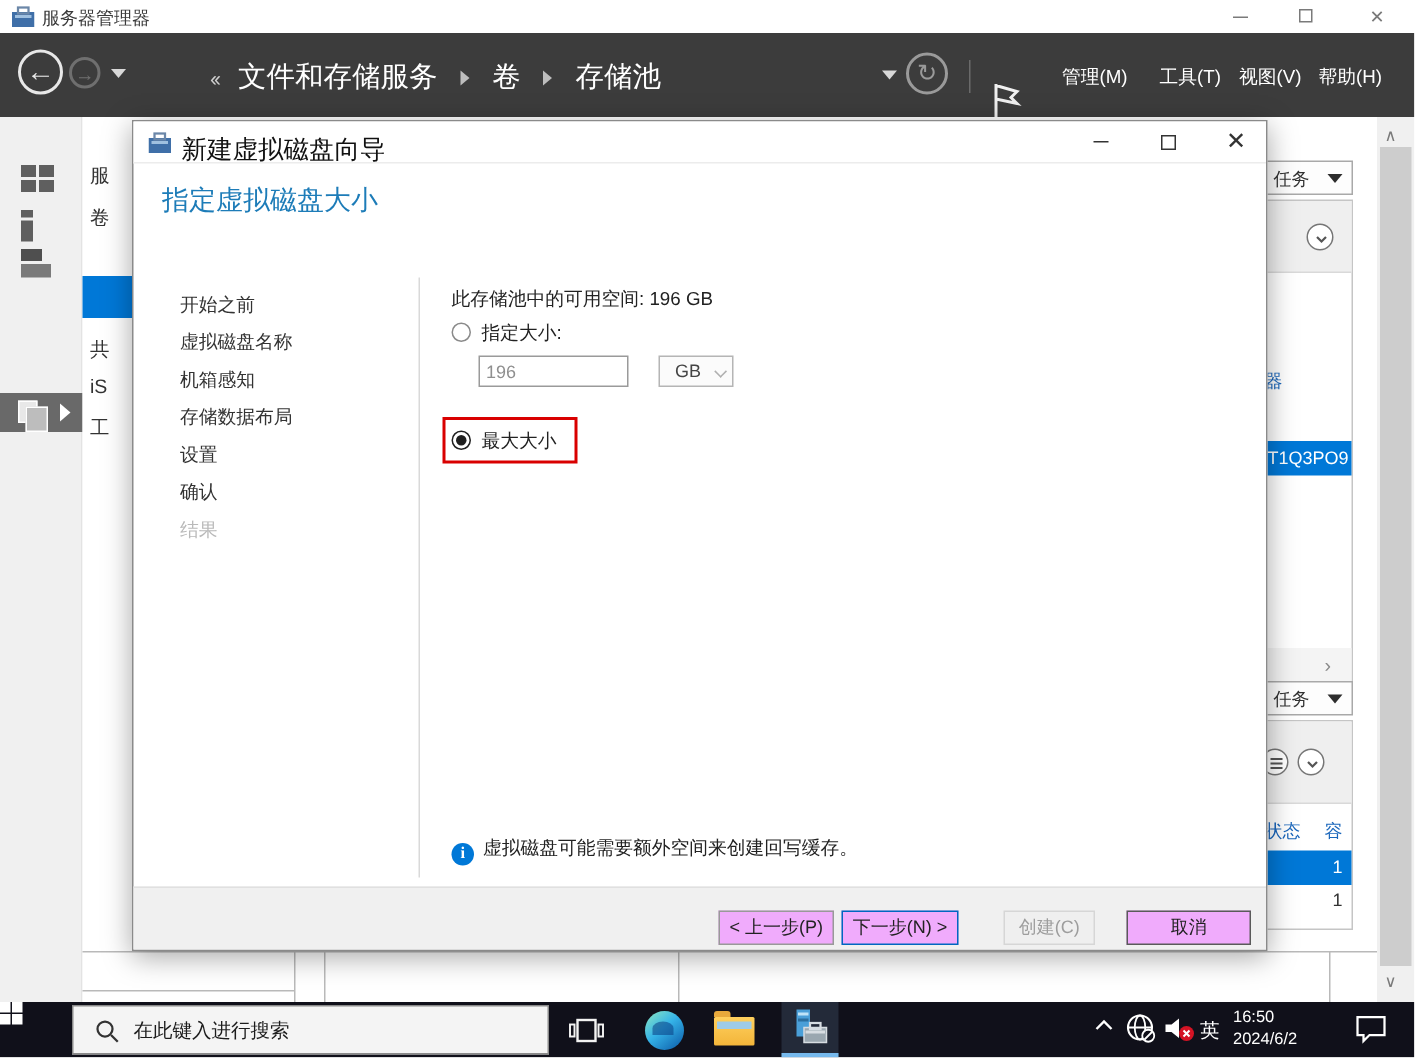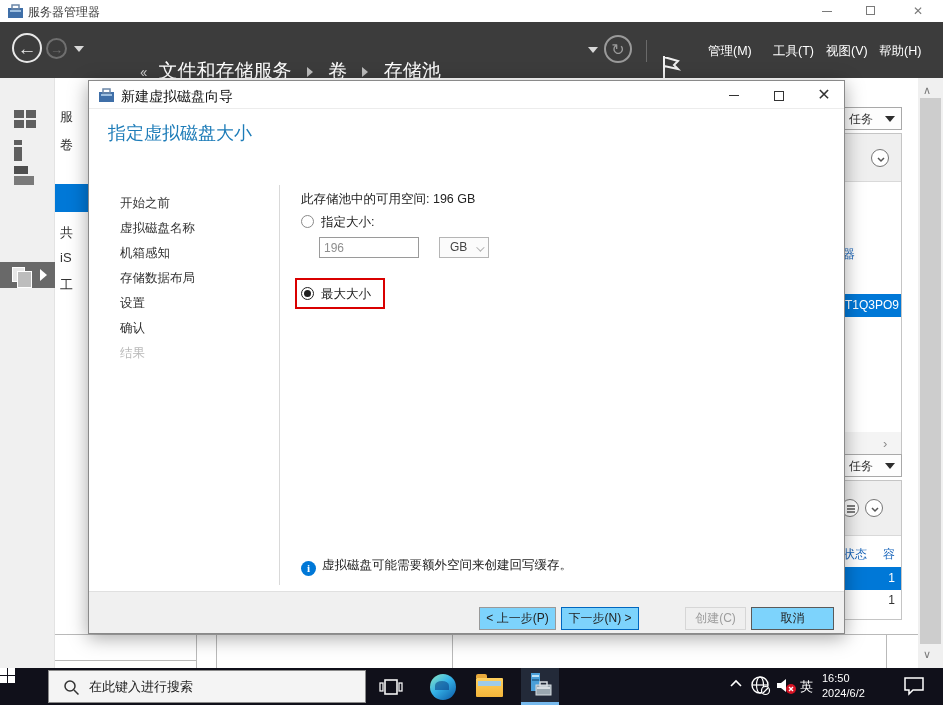--- a/index.html
+++ b/index.html
@@ -16,21 +16,21 @@
   .glyph-restore { position:relative; display:inline-block; width:9px; height:9px; border:1px solid #7a7a7a; background:#fff; margin-top:3px; }
   .glyph-restore::before { content:''; position:absolute; left:2px; top:-4px; width:9px; height:9px; border:1px solid #7a7a7a; z-index:-1; }
   .glyph-close { font-size:12px; color:#7a7a7a; }
 
   
   .navbar { left:0; top:22px; width:943px; height:56px; background:var(--navbar,#3c3c3c); color:#fff; }
   .circlebtn { border-radius:50%; text-align:center; }
   .backbtn { left:12px; top:11px; width:30px; height:30px; border:2px solid #e8e8e8; color:#e8e8e8; font-size:19px; line-height:28px; }
   .fwdbtn { left:46px; top:16px; width:21px; height:21px; border:2px solid #6f6f6f; color:#6f6f6f; font-size:13px; line-height:19px; }
   .navcaret { width:0; height:0; border-left:5px solid transparent; border-right:5px solid transparent; border-top:6px solid #d8d8d8; }
-  .breadcrumb { left:140px; top:16px; font-size:19px; color:#fff; white-space:nowrap;margin-top:20px; }
+  .breadcrumb { left:140px; top:16px; font-size:19px; color:#fff; white-space:nowrap; }
   .breadcrumb .collapse { font-size:14px; color:#cfcfcf; margin-right:8px; letter-spacing:-2px; }
   .breadcrumb .sep { display:inline-block; margin:0 10px; width:0; height:0; border-top:5px solid transparent; border-bottom:5px solid transparent; border-left:6px solid #bdbdbd; }
   .refreshbtn { left:604px; top:13px; width:28px; height:28px; border:2px solid #9a9a9a; color:#9a9a9a; font-size:16px; line-height:25px; }
   .navsep { left:646px; top:18px; width:1px; height:22px; background:#6a6a6a; }
   .menuitem { top:21px; font-size:12.5px; color:#fff; }
 
   
   .sidebar { left:0; top:78px; width:55px; height:590px; background:#f0f0f0; border-right:1px solid #e3e3e3; }
   .sideicon { left:14px; width:26px; height:22px; }
   .grid4 { display:grid; grid-template-columns:10px 10px; grid-template-rows:8px 8px; gap:2px; }
@@ -59,41 +59,41 @@
   .bluerow { background:var(--accent,#0078d7); color:#fff; font-size:12px; line-height:23px; padding-left:6px; overflow:hidden; white-space:nowrap; }
   .colhead { color:#1a66bb; font-size:12px; }
   .panelfoot { background:#f4f4f4; color:#8a8a8a; font-size:13px; }
   .vscroll { left:918px; top:78px; width:25px; height:590px; background:#f0f0f0; }
   .vthumb { left:2px; top:20px; width:21px; height:546px; background:#cdcdcd; }
   .scrollchev { left:5px; color:#7a7a7a; font-size:11px; }
 
   
   .dialog { left:88px; top:80px; width:757px; height:554px; background:#fff; border:1px solid #8a8a8a; box-shadow:0 4px 18px rgba(0,0,0,.35); }
   .dlg-titlebar { left:0; top:0; width:755px; height:28px; background:#fff; border-bottom:1px solid #ececec; }
-  .dlg-title { left:32px; top:7px; font-size:14px; color:#111; }
+  .dlg-title { left:32px; top:7px; font-size:17px; color:#111; }
   .dlg-btn { top:0; width:34px; height:27px; text-align:center; line-height:27px; color:#333; }
   .dlg-heading { left:19px; top:40px; font-size:18px; color:var(--heading,#1d7cb8); }
   .steps { left:19px; top:110px; width:171px; }
   .step { height:25px; line-height:25px; padding-left:12px; font-size:12.5px; color:#333; }
   .step.selected { background:var(--accent,#0078d7); color:#fff; }
   .step.disabled { color:#b9b9b9; }
   .vdivider { left:190px; top:104px; width:1px; height:400px; background:#d9d9d9; }
   .freespace { left:212px; top:110px; font-size:12.5px; color:#222; }
   .radiorow { font-size:12.5px; color:#222; }
   .radio { display:inline-block; width:13px; height:13px; border:1px solid #8a8a8a; border-radius:50%; background:#fff; vertical-align:-2px; margin-right:7px; position:relative; }
   .radio.checked { border-color:#1f1f1f; }
   .radio.checked::after { content:''; position:absolute; left:2px; top:2px; width:7px; height:7px; background:#1f1f1f; border-radius:50%; }
   .sizeinput { left:230px; top:156px; width:100px; height:21px; border:1px solid #9a9a9a; font-size:12px; color:#8f8f8f; padding:0 4px; font-family:"Liberation Sans",sans-serif; background:#fff; }
   .unitbox { left:350px; top:156px; width:50px; height:21px; border:1px solid #b5b5b5; background:#fbfbfb; font-size:12px; color:#444; line-height:19px; padding-left:10px; }
   .unitbox .chev { position:absolute; right:6px; top:8px; width:6px; height:6px; border-right:1px solid #b0b0b0; border-bottom:1px solid #b0b0b0; transform:rotate(45deg) translateY(-2px); }
   .redbox { left:206px; top:197px; width:90px; height:31px; border:2px solid var(--highlight,#d90000); }
   .inforow { left:212px; top:476px; font-size:12.5px; color:#222; }
   .infoicon { display:inline-block; width:15px; height:15px; border-radius:50%; background:var(--accent,#0078d7); color:#fff; font-size:11px; font-weight:bold; text-align:center; line-height:15px; vertical-align:-3px; margin-right:6px; font-family:"Liberation Serif",serif; }
   .dlg-footer { left:0; top:510px; width:755px; height:42px; background:#f0f0f0; border-top:1px solid #e0e0e0; }
-  .wbtn { top:15px; height:23px; background:#7dd3fc; border:1px solid #999; font-size:12px; color:#222; text-align:center; line-height:21px; }
+  .wbtn { top:15px; height:23px; background:#f0abfc; border:1px solid #999; font-size:12px; color:#222; text-align:center; line-height:21px; }
   .wbtn.default { border:1px solid #0067c0; }
   .wbtn.disabled { background:#efefef; border-color:#d6d6d6; color:#9d9d9d; }
   .wbtn.cancel { border-color:#5a5a5a; }
 
   
   .taskbar { left:0; top:668px; width:943px; height:37px; background:var(--taskbar,#10101a); color:#fff; }
   .startlogo { left:16px; top:11px; display:grid; grid-template-columns:7px 7px; grid-template-rows:7px 7px; gap:1px; }
   .startlogo span { background:#fff; }
   .searchbox { left:48px; top:2px; width:318px; height:33px; background:#f4f4f4; border:1px solid #8a8a8a; color:#1c1c1c; font-size:13px; line-height:31px; padding-left:40px; }
   .searchbox svg { position:absolute; left:14px; top:8px; }
@@ -270,21 +270,21 @@
       <span class="radio checked"></span><span>最大大小</span>
     </div>
 
     <div class="abs inforow">
       <span class="infoicon">i</span><span>虚拟磁盘可能需要额外空间来创建回写缓存。</span>
     </div>
 
     <div class="abs dlg-footer">
       <div class="abs wbtn" style="left:390px;width:77px">&lt; 上一步(P)</div>
       <div class="abs wbtn default" style="left:472px;width:78px">下一步(N) &gt;</div>
-      <div class="abs wbtn disabled" style="left:596px;width:61px">创建(C)</div>
+      <div class="abs wbtn disabled" style="left:580px;width:61px">创建(C)</div>
       <div class="abs wbtn cancel" style="left:662px;width:83px">取消</div>
     </div>
   </div>
 
   <div class="abs taskbar">
     <div class="abs" style="left:0;top:0;width:48px;height:37px">
       <div class="startlogo">
           <span></span>
           <span></span>
           <span></span>

